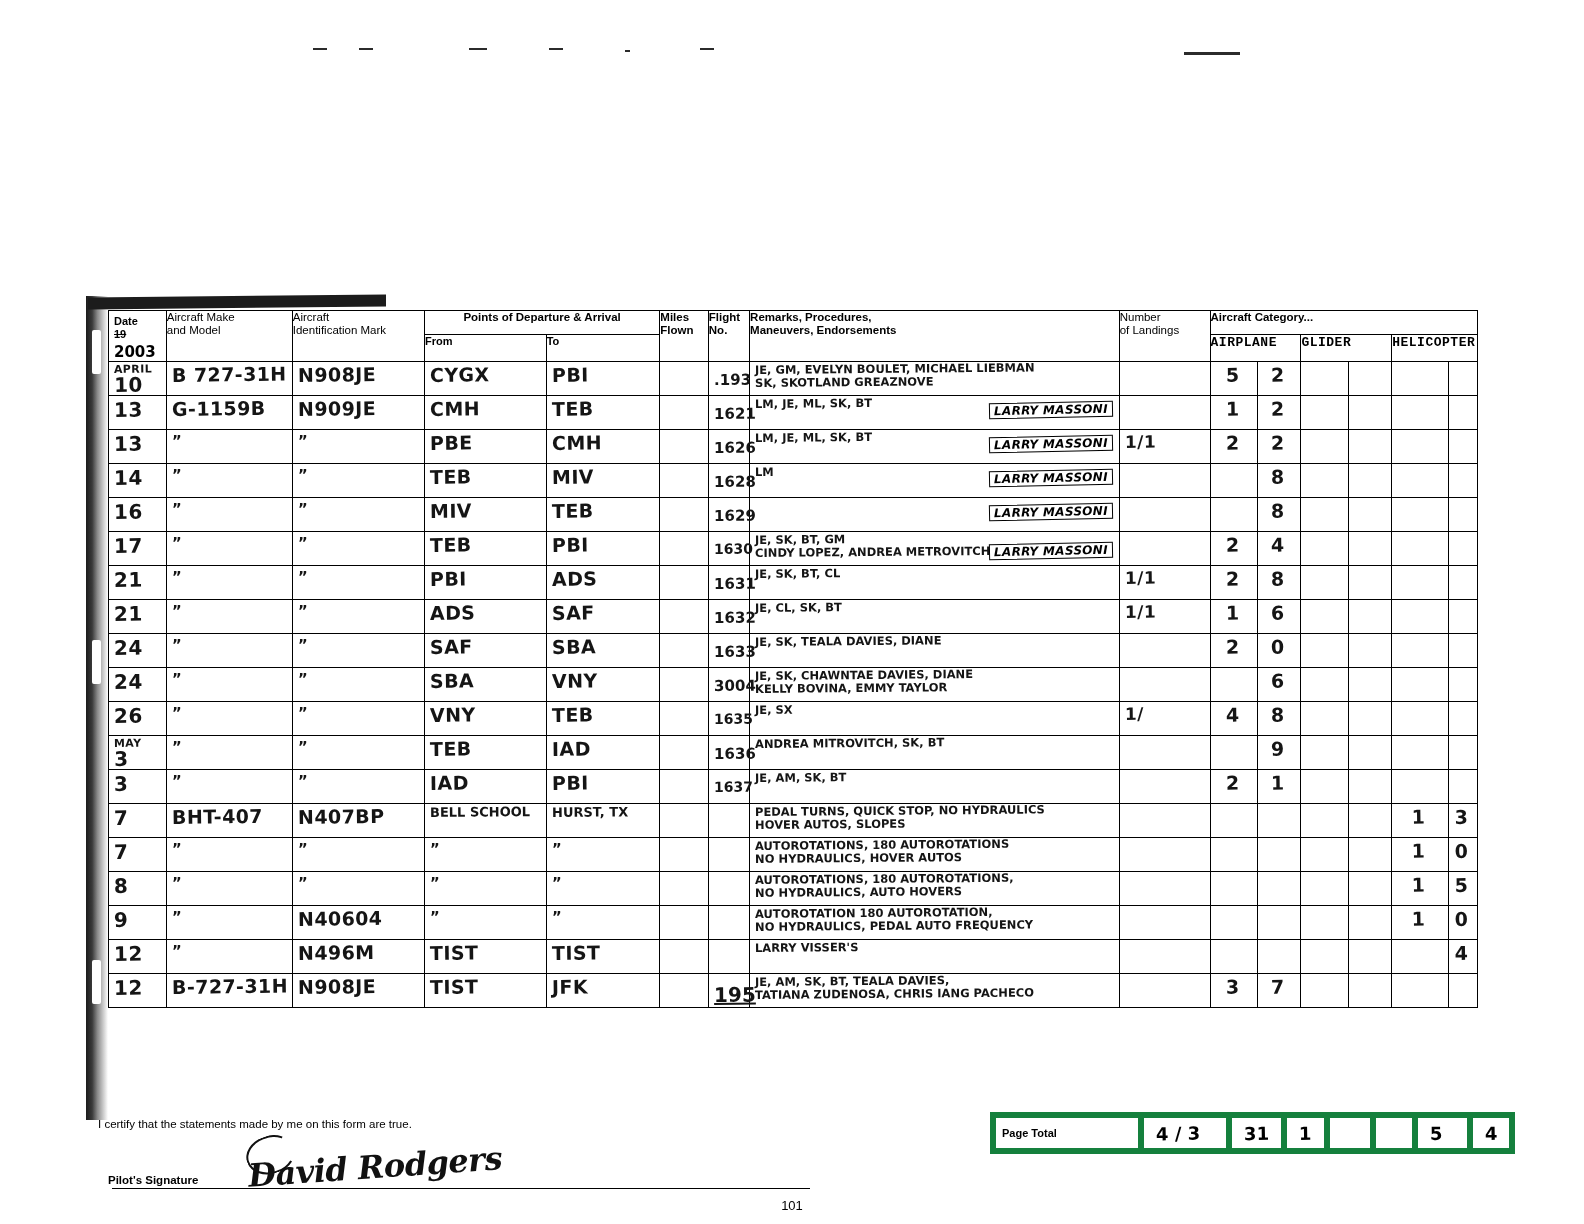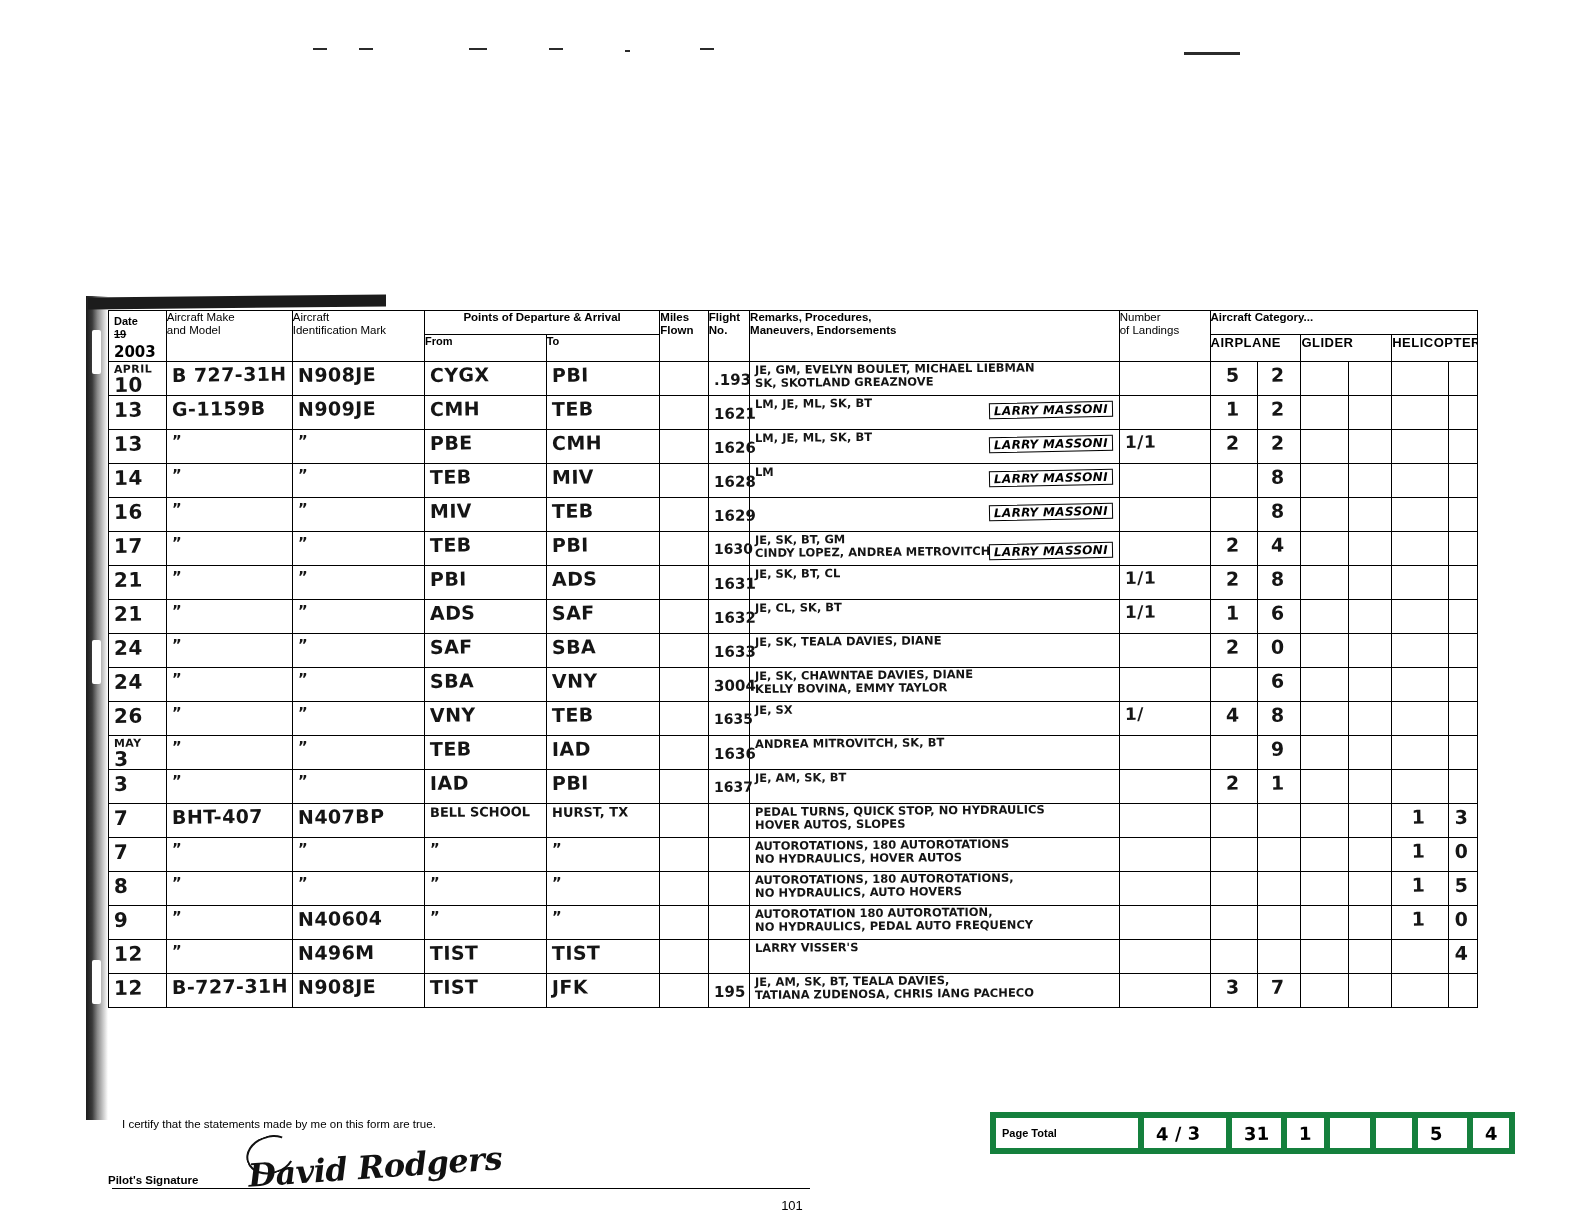--- a/index.html
+++ b/index.html
@@ -138,21 +138,21 @@
   .datehdr .yr {
     font-family: "DejaVu Sans", sans-serif;
     font-size: 15px;
     font-weight: 600;
     display: block;
     margin-top: 2px;
   }
   .strike { text-decoration: line-through; }
 
   .catlbl {
-    font-family: Liberation Sans, sans-serif;
+    font-family: Liberation Mono, monospace;
     font-size: 13px;
     font-weight: 600;
     padding: 2px 2px 0 4px;
     letter-spacing: 0.5px;
     white-space: nowrap;
     overflow: hidden;
   }
 
   
   .stamp {
@@ -163,21 +163,21 @@
     font-size: 12px;
     font-weight: 700;
     font-style: italic;
     letter-spacing: 0.3px;
     transform: rotate(-1.2deg);
   }
 
   
   .certify {
     position: absolute;
-    left: 122px;
+    left: 98px;
     top: 1118px;
     font-size: 11.5px;
   }
   .sig-label {
     position: absolute;
     left: 108px;
     top: 1174px;
     font-size: 11.5px;
     font-weight: bold;
   }
@@ -1260,21 +1260,21 @@
           <td>
             <div class="hw">TIST</div>
           </td>
           <td>
             <div class="hw">JFK</div>
           </td>
           <td>
             <div class="hw"></div>
           </td>
           <td>
-            <div class="hw sm" style="font-size:15px;padding-top:10px;">195</div>
+            <div class="hw sm" style="font-size:20px;padding-top:10px;text-decoration:underline;">195</div>
           </td>
           <td>
             <div class="hw xs">
               <div>JE, AM, SK, BT, TEALA DAVIES,</div>
               <div>TATIANA ZUDENOSA, CHRIS IANG PACHECO</div>
             </div>
           </td>
           <td>
             <div class="hw" style="font-size:17px;"></div>
           </td>

